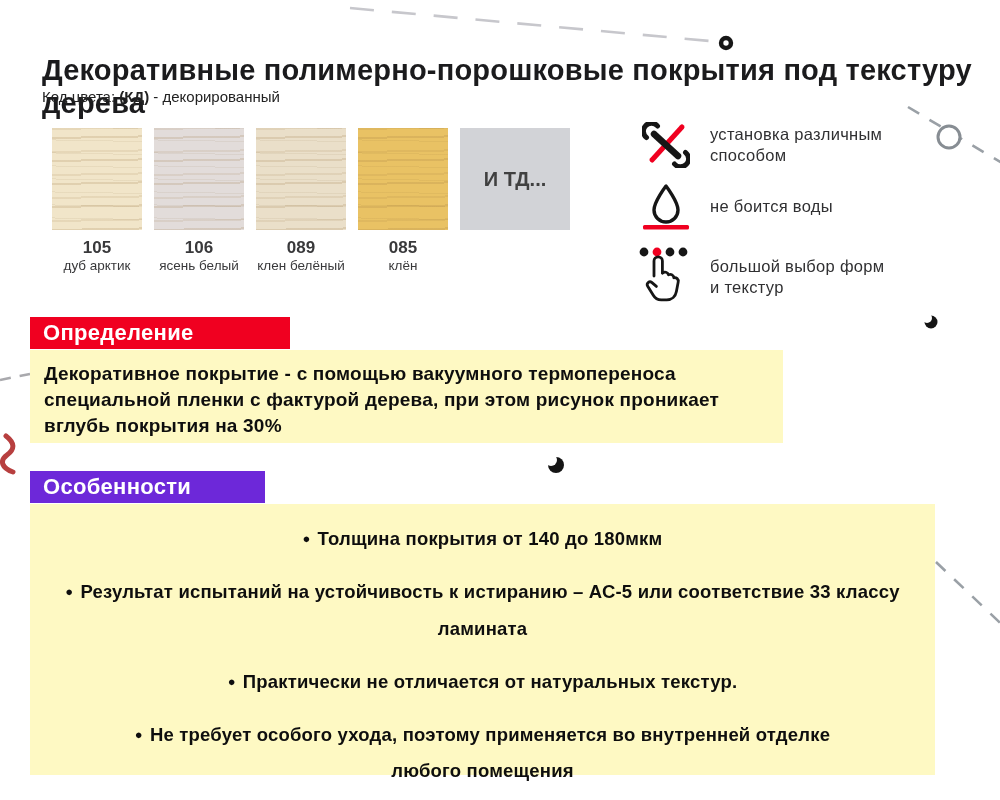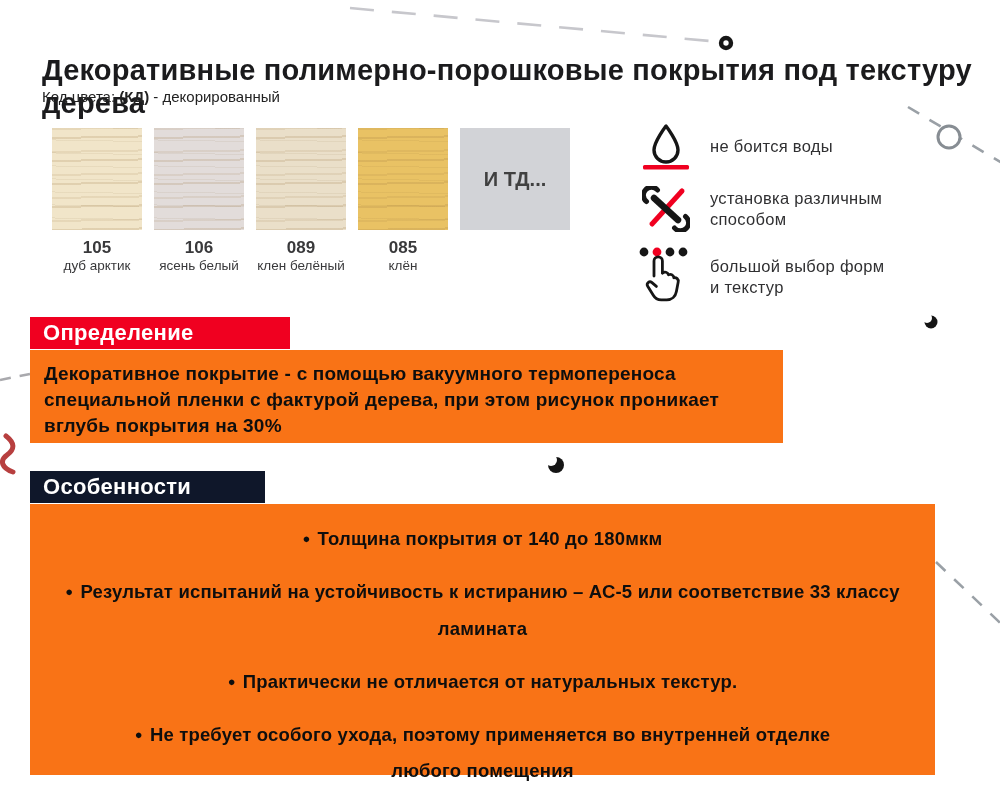--- a/index.html
+++ b/index.html
@@ -28,21 +28,21 @@
   
   .icon-col{position:absolute;left:638px;top:122px;display:flex;flex-direction:column;gap:14px;}
   .icon-row{display:flex;align-items:center;gap:16px;}
   .icon-box{width:56px;display:flex;align-items:center;justify-content:center;flex:none;}
   .icon-label{font-size:16.5px;color:#303032;line-height:1.3;letter-spacing:.3px;}
   .icon-label span{display:block;}
 
   
   .sec-header{position:absolute;height:32px;display:flex;align-items:center;padding-left:13px;
               font-size:22px;font-weight:bold;color:#fff;letter-spacing:.3px;}
-  .panel{position:absolute;background:#f97316;color:#0e0e0e;font-weight:bold;}
+  .panel{position:absolute;background:#fef9c3;color:#0e0e0e;font-weight:bold;}
   .panel-def{left:30px;top:350px;width:753px;height:93px;padding:11px 14px;box-sizing:border-box;
              font-size:19px;line-height:1.36;letter-spacing:.2px;}
   .panel-feat{left:30px;top:504px;width:905px;height:271px;padding:22px 24px;box-sizing:border-box;
               font-size:18.5px;letter-spacing:.2px;}
   .feat-item{margin-bottom:27px;line-height:1.4;text-align:center;}
   .feat-item .dot{font-size:13px;vertical-align:2px;margin-right:7px;}
   .feat-item .line2{display:block;margin-top:11px;}
   .feat-item .line2:empty{display:none;}
 </style>
 </head>
@@ -115,43 +115,43 @@
     </div>
     <div class="swatch">
       <div class="etc-box">И ТД...</div>
     </div>
   </div>
 
   <div class="icon-col">
 
     <div class="icon-row">
       <div class="icon-box">
-        <svg width="48" height="50" viewBox="0 0 48 50">
-          <path d="M24 4 C24 4 12 19.5 12 28 a12 12 0 0 0 24 0 C36 19.5 24 4 24 4 Z" fill="none" stroke="#161616" stroke-width="3.4" stroke-linejoin="round"></path>
-          <rect x="1" y="43" width="46" height="4.6" rx="1.5" fill="#f00020"></rect>
-        </svg>
-      </div>
-      <div class="icon-label">
-        <span>не боится воды</span>
-          <span></span>
-      </div>
-    </div>
-
-    <div class="icon-row">
-      <div class="icon-box">
         <svg width="48" height="46" viewBox="0 0 48 46">
           <path d="M40 5 L10 38" stroke="#f00020" stroke-width="5" stroke-linecap="round"></path>
           <path d="M12 12 L36 34" stroke="#161616" stroke-width="6.5" stroke-linecap="round"></path>
           <path d="M15.5 4 A8 8 0 1 0 4.5 15.5" fill="none" stroke="#161616" stroke-width="5" stroke-linecap="round"></path>
           <path d="M32.5 42 A8 8 0 1 0 43.5 30.5" fill="none" stroke="#161616" stroke-width="5" stroke-linecap="round"></path>
         </svg>
       </div>
       <div class="icon-label">
         <span>установка различным</span>
           <span>способом</span>
+      </div>
+    </div>
+
+    <div class="icon-row">
+      <div class="icon-box">
+        <svg width="48" height="50" viewBox="0 0 48 50">
+          <path d="M24 4 C24 4 12 19.5 12 28 a12 12 0 0 0 24 0 C36 19.5 24 4 24 4 Z" fill="none" stroke="#161616" stroke-width="3.4" stroke-linejoin="round"></path>
+          <rect x="1" y="43" width="46" height="4.6" rx="1.5" fill="#f00020"></rect>
+        </svg>
+      </div>
+      <div class="icon-label">
+        <span>не боится воды</span>
+          <span></span>
       </div>
     </div>
 
     <div class="icon-row">
       <div class="icon-box">
         <svg width="56" height="62" viewBox="0 0 56 62">
           <circle cx="6" cy="6" r="4.4" fill="#161616"></circle>
           <circle cx="19" cy="6" r="4.4" fill="#f00020"></circle>
           <circle cx="32" cy="6" r="4.4" fill="#161616"></circle>
           <circle cx="45" cy="6" r="4.4" fill="#161616"></circle>
@@ -165,21 +165,21 @@
         <span>большой выбор форм</span>
           <span>и текстур</span>
       </div>
     </div>
 
   </div>
 
   <div class="sec-header" style="left:30px;top:317px;width:247px;background:#f00020;text-align:right;">Определение</div>
   <div class="panel panel-def">Декоративное покрытие - с помощью вакуумного термопереноса специальной пленки с фактурой дерева, при этом рисунок проникает вглубь покрытия на 30%</div>
 
-  <div class="sec-header" style="left:30px;top:471px;width:222px;background:#0f172a;">Особенности</div>
+  <div class="sec-header" style="left:30px;top:471px;width:222px;background:#6d28d9;">Особенности</div>
   <div class="panel panel-feat">
     <div class="feat-item">
       <span class="dot">●</span><span>Толщина покрытия от 140 до 180мкм</span>
     </div>
     <div class="feat-item">
       <span class="dot">●</span><span>Результат испытаний на устойчивость к истиранию – АС-5 или соответствие 33 классу</span><span class="line2">ламината</span>
     </div>
     <div class="feat-item">
       <span class="dot">●</span><span>Практически не отличается от натуральных текстур.</span>
     </div>

